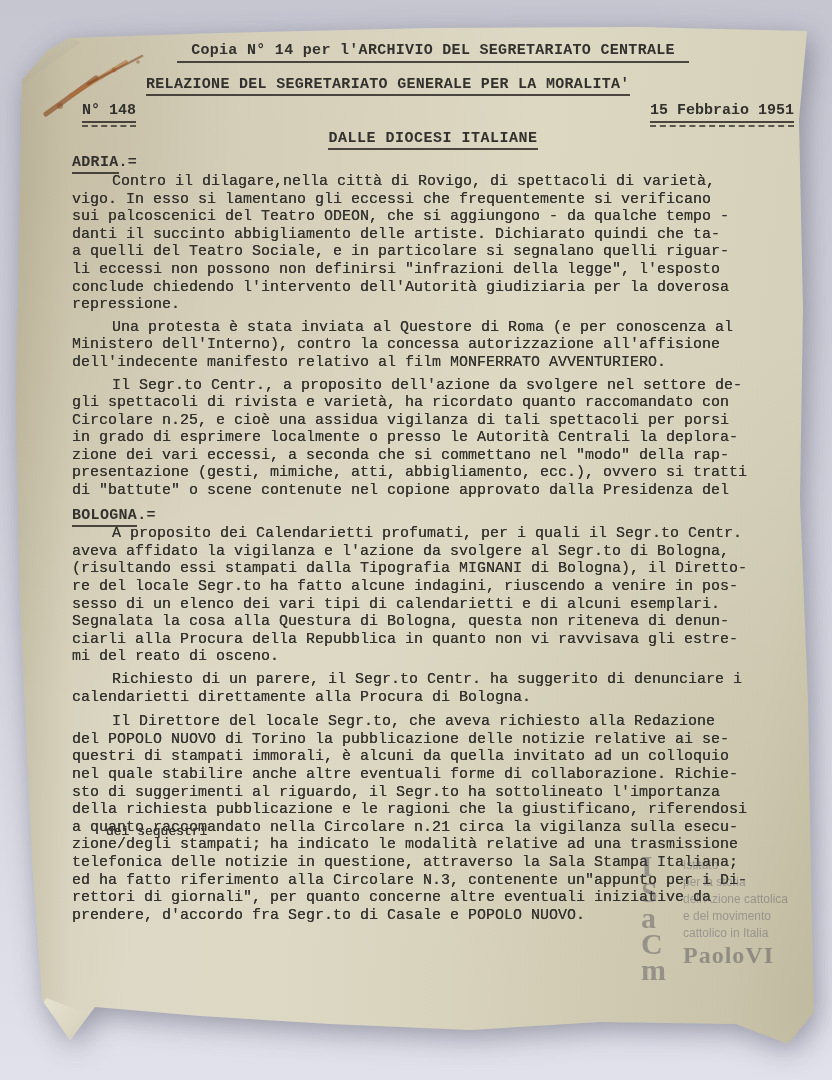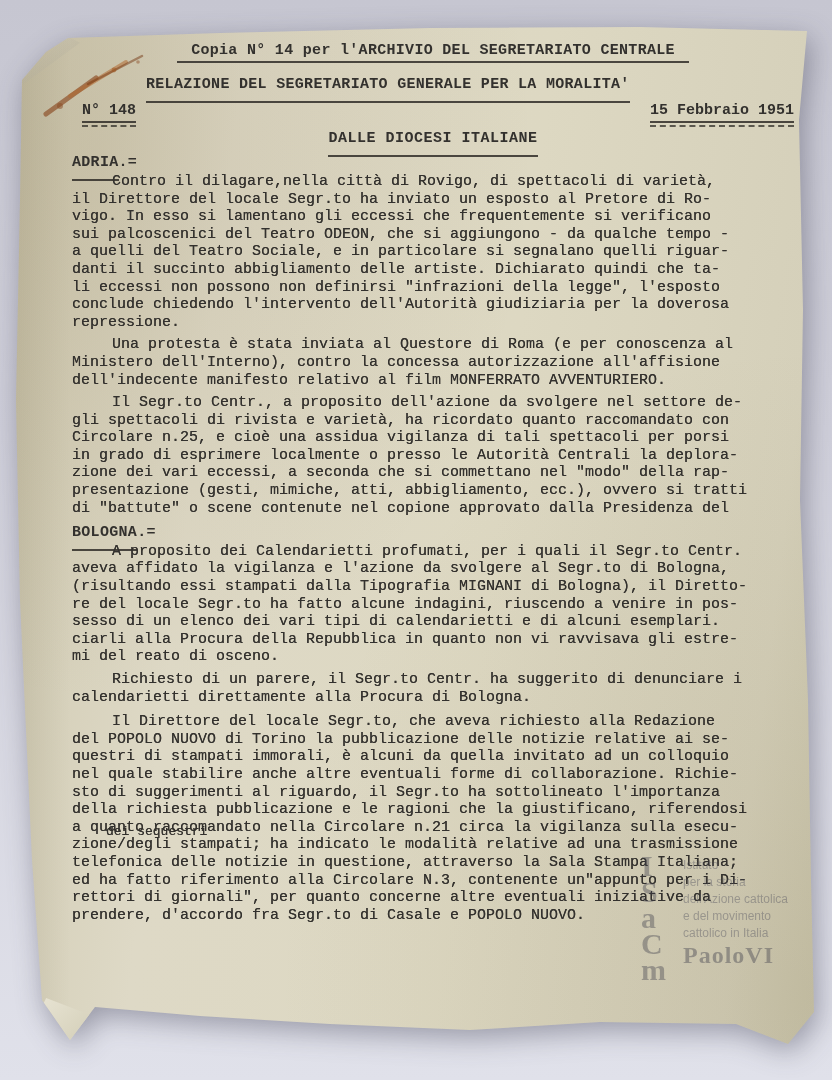--- a/index.html
+++ b/index.html
@@ -25,21 +25,21 @@
   }
   .fold-tl{position:absolute;left:20px;top:36px;width:60px;height:48px;
     background:linear-gradient(315deg,rgba(0,0,0,.07),rgba(255,255,255,.12));
     clip-path:polygon(0 92%,78% 0,100% 14%,6% 100%);}
   .fold-bl{position:absolute;left:38px;top:998px;width:68px;height:44px;
     background:linear-gradient(135deg,#e9e5d5,#cfcab2);
     clip-path:polygon(12% 0,100% 52%,42% 100%,0 38%);opacity:.95;}
   .rust{position:absolute;left:30px;top:32px;}
   .content{position:absolute;left:72px;right:38px;top:42px;color:#33312e;}
   .t-line{font-size:15px;line-height:17.6px;}
-  .ul{border-bottom:2px solid rgba(48,45,40,.85);padding-bottom:8px;}
+  .ul{border-bottom:2px solid rgba(48,45,40,.85);padding-bottom:1px;}
   .hdr-copy{font-weight:bold;text-align:center;margin-bottom:16px;letter-spacing:.3px;}
   .hdr-copy .ul{padding:0 14px 2px 14px;}
   .hdr-title{font-weight:bold;margin:0 0 8px 74px;letter-spacing:.3px;}
   .meta-row{display:flex;justify-content:space-between;align-items:flex-start;margin-bottom:3px;}
   .stamp{display:inline-block;font-weight:bold;border-bottom:2px solid rgba(48,45,40,.85);padding-bottom:1px;}
   .stamp-wrap::after{content:"";display:block;border-bottom:2px dashed rgba(48,45,40,.75);margin-top:2px;}
   .stamp-wrap{display:inline-block;}
   .num{margin-left:10px;}
   .hdr-sub{text-align:center;font-weight:bold;margin-bottom:5px;letter-spacing:.5px;}
   .sec{margin-top:7px;}
@@ -102,25 +102,24 @@
 
       <div class="hdr-sub t-line">
         <span class="ul">DALLE DIOCESI ITALIANE</span>
       </div>
 
       <div>
           <section class="sec">
             <div class="sec-h t-line"><span class="ul">ADRIA</span><span>.=</span></div>
             <div class="para">
               <div class="line">Contro il dilagare,nella città di Rovigo, di spettacoli di varietà,</div>
-              <div class="line">il Direttore del locale Segr.to ha inviato un esposto al Pretore di Ro-</div>
               <div class="line">vigo. In esso si lamentano gli eccessi che frequentemente si verificano</div>
               <div class="line">sui palcoscenici del Teatro ODEON, che si aggiungono - da qualche tempo -</div>
+              <div class="line">danti il succinto abbigliamento delle artiste. Dichiarato quindi che ta-</div>
               <div class="line">a quelli del Teatro Sociale, e in particolare si segnalano quelli riguar-</div>
-              <div class="line">danti il succinto abbigliamento delle artiste. Dichiarato quindi che ta-</div>
               <div class="line">li eccessi non possono non definirsi "infrazioni della legge", l'esposto</div>
               <div class="line">conclude chiedendo l'intervento dell'Autorità giudiziaria per la doverosa</div>
               <div class="line">repressione.</div>
             </div>
             <div class="para">
               <div class="line">Una protesta è stata inviata al Questore di Roma (e per conoscenza al</div>
               <div class="line">Ministero dell'Interno), contro la concessa autorizzazione all'affisione</div>
               <div class="line">dell'indecente manifesto relativo al film MONFERRATO AVVENTURIERO.</div>
             </div>
             <div class="para">
@@ -134,20 +133,21 @@
             </div>
           </section>
           <section class="sec">
             <div class="sec-h t-line"><span class="ul">BOLOGNA</span><span>.=</span></div>
             <div class="para">
               <div class="line">A proposito dei Calendarietti profumati, per i quali il Segr.to Centr.</div>
               <div class="line">aveva affidato la vigilanza e l'azione da svolgere al Segr.to di Bologna,</div>
               <div class="line">(risultando essi stampati dalla Tipografia MIGNANI di Bologna), il Diretto-</div>
               <div class="line">re del locale Segr.to ha fatto alcune indagini, riuscendo a venire in pos-</div>
               <div class="line">sesso di un elenco dei vari tipi di calendarietti e di alcuni esemplari.</div>
+              <div class="line">Segnalata la cosa alla Questura di Bologna, questa non riteneva di denun-</div>
               <div class="line">ciarli alla Procura della Repubblica in quanto non vi ravvisava gli estre-</div>
               <div class="line">mi del reato di osceno.</div>
             </div>
             <div class="para">
               <div class="line">Richiesto di un parere, il Segr.to Centr. ha suggerito di denunciare i</div>
               <div class="line">calendarietti direttamente alla Procura di Bologna.</div>
             </div>
           </section>
           <section class="sec">
             <div class="para">

